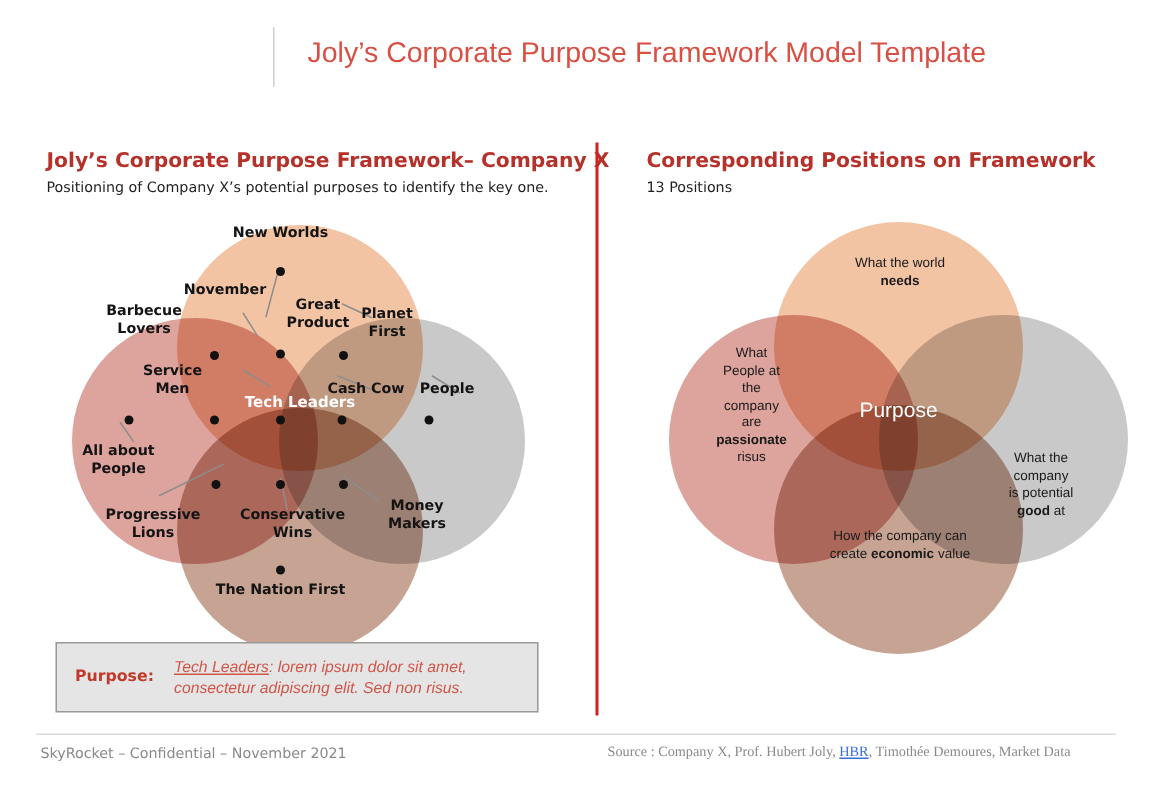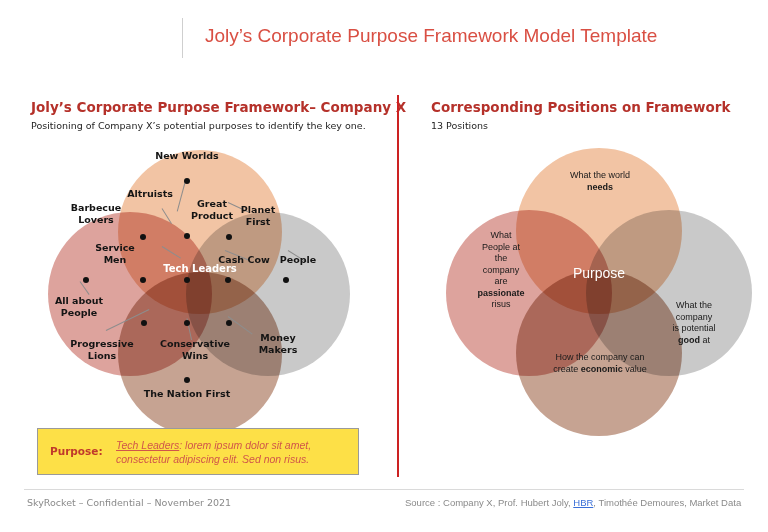--- a/index.html
+++ b/index.html
@@ -164,21 +164,21 @@
     font-size: 14px;
     color: #ffffff;
   }
 
   
   #purpose-box {
     position: absolute;
     left: 37px; top: 428px;
     width: 322px; height: 47px;
     border: 1.5px solid #9a9a9a;
-    background: #fde047;
+    background: #e5e5e5;
     box-sizing: border-box;
   }
   #purpose-label {
     position: absolute;
     left: 12px; top: 16px;
     font-family: "DejaVu Sans", sans-serif;
     font-weight: bold;
     font-size: 10.5px;
     color: #c0392b;
   }
@@ -205,21 +205,21 @@
     position: absolute;
     left: 27px; top: 497px;
     font-family: "DejaVu Sans", sans-serif;
     font-size: 9.5px;
     color: #8a8a8a;
     white-space: nowrap;
   }
   #footer-right {
     position: absolute;
     left: 405px; top: 497px;
-    font-family: Liberation Sans, sans-serif;
+    font-family: Liberation Serif, serif;
     font-size: 9.5px;
     color: #8a8a8a;
     white-space: nowrap;
   }
   #footer-right .link {
     color: #3a6fd8;
     text-decoration: underline;
   }
 </style>
 </head>
@@ -263,21 +263,21 @@
   <div class="dot" style="left:185px; top:127px;"></div>
   <div class="dot" style="left:243px; top:127px;"></div>
   <div class="dot" style="left:43px;  top:127px;"></div>
   <div class="dot" style="left:101px; top:170px;"></div>
   <div class="dot" style="left:144px; top:170px;"></div>
   <div class="dot" style="left:186px; top:170px;"></div>
   <div class="dot" style="left:144px; top:227px;"></div>
 
   <div class="lbl" style="left:104px; top:0px;  width:86px;">New Worlds</div>
 
-  <div class="lbl" style="left:70px;  top:38px; width:80px;">Altruists</div>
+  <div class="lbl" style="left:70px;  top:38px; width:80px;">November</div>
 
   <div class="lbl" style="left:16px;  top:52px; width:80px;">Barbecue</div>
   <div class="lbl" style="left:16px;  top:64px; width:80px;">Lovers</div>
 
   <div class="lbl" style="left:135px; top:48px; width:74px;">Great</div>
   <div class="lbl" style="left:135px; top:60px; width:74px;">Product</div>
 
   <div class="lbl" style="left:187px; top:54px; width:62px;">Planet</div>
   <div class="lbl" style="left:187px; top:66px; width:62px;">First</div>
 

